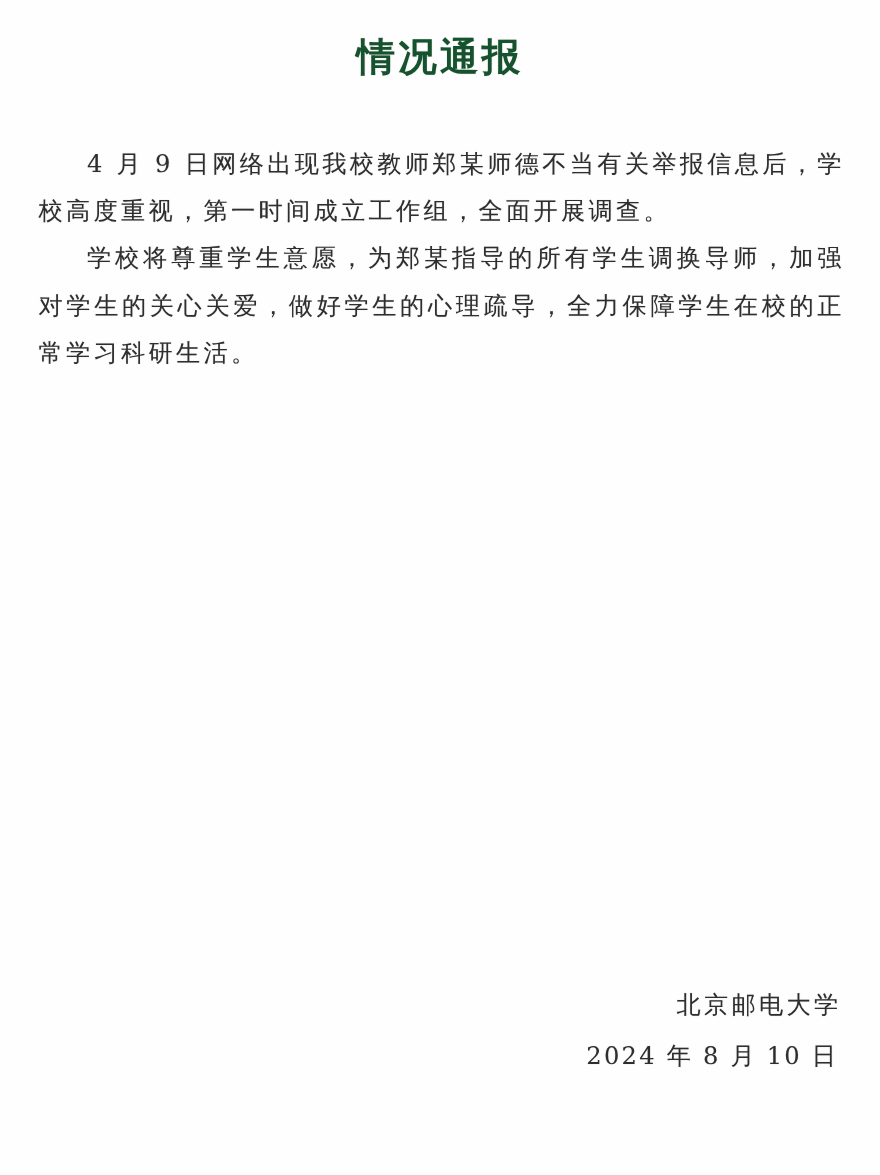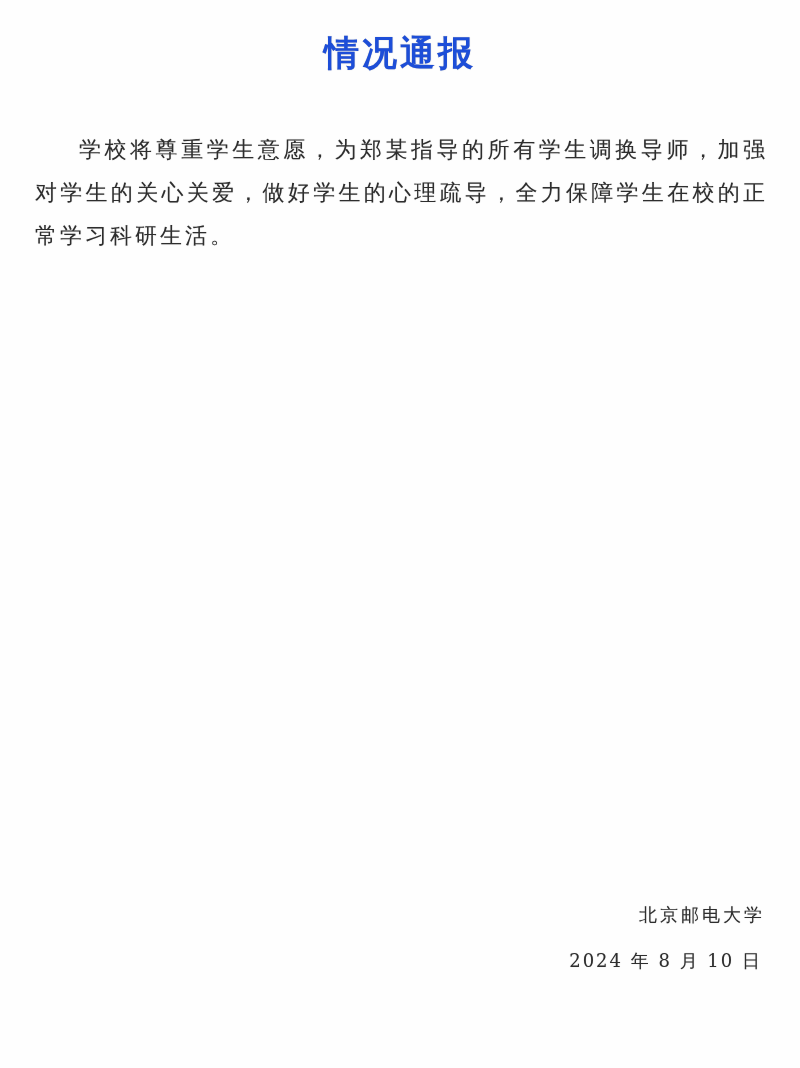--- a/index.html
+++ b/index.html
@@ -18,59 +18,60 @@
     color: #2e2e2e;
   }
   .doc-title {
     margin: 0;
     padding-top: 32px;
     text-align: center;
     font-size: 35px;
     line-height: 42px;
     font-weight: bold;
     letter-spacing: 3px;
-    color: #1d4ed8;
+    color: #14532d;
     text-shadow: 0 0 1px rgba(40,40,40,0.35);
   }
   .doc-body {
     margin: 54px 32px 0 35px;
   }
   .doc-body p {
     margin: 0;
     text-indent: 2em;
     font-size: 22px;
     line-height: 43px;
     letter-spacing: 3px;
     text-align: justify;
     text-justify: inter-ideograph;
     text-shadow: 0 0 1px rgba(60,60,60,0.30);
   }
   .sign-block {
     position: absolute;
     top: 892px;
     right: 35px;
     text-align: right;
-    font-size: 18px;
+    font-size: 22px;
     line-height: 46px;
     letter-spacing: 3px;
     text-shadow: 0 0 1px rgba(60,60,60,0.30);
   }
   .sign-block .issue-date {
     letter-spacing: 2px;
     padding-right: 3px;
   }
 </style>
 </head>
 <body>
 
 <div class="page">
 
   <h1 class="doc-title">情况通报</h1>
 
   <div class="doc-body">
+    <p>4 月 9 日网络出现我校教师郑某师德不当有关举报信息后，学校高度重视，第一时间成立工作组，全面开展调查。</p>
     <p>学校将尊重学生意愿，为郑某指导的所有学生调换导师，加强对学生的关心关爱，做好学生的心理疏导，全力保障学生在校的正常学习科研生活。</p>
   </div>
 
   <div class="sign-block">
     <div>北京邮电大学</div>
     <div class="issue-date">2024 年 8 月 10 日</div>
   </div>
 
 </div>
 

